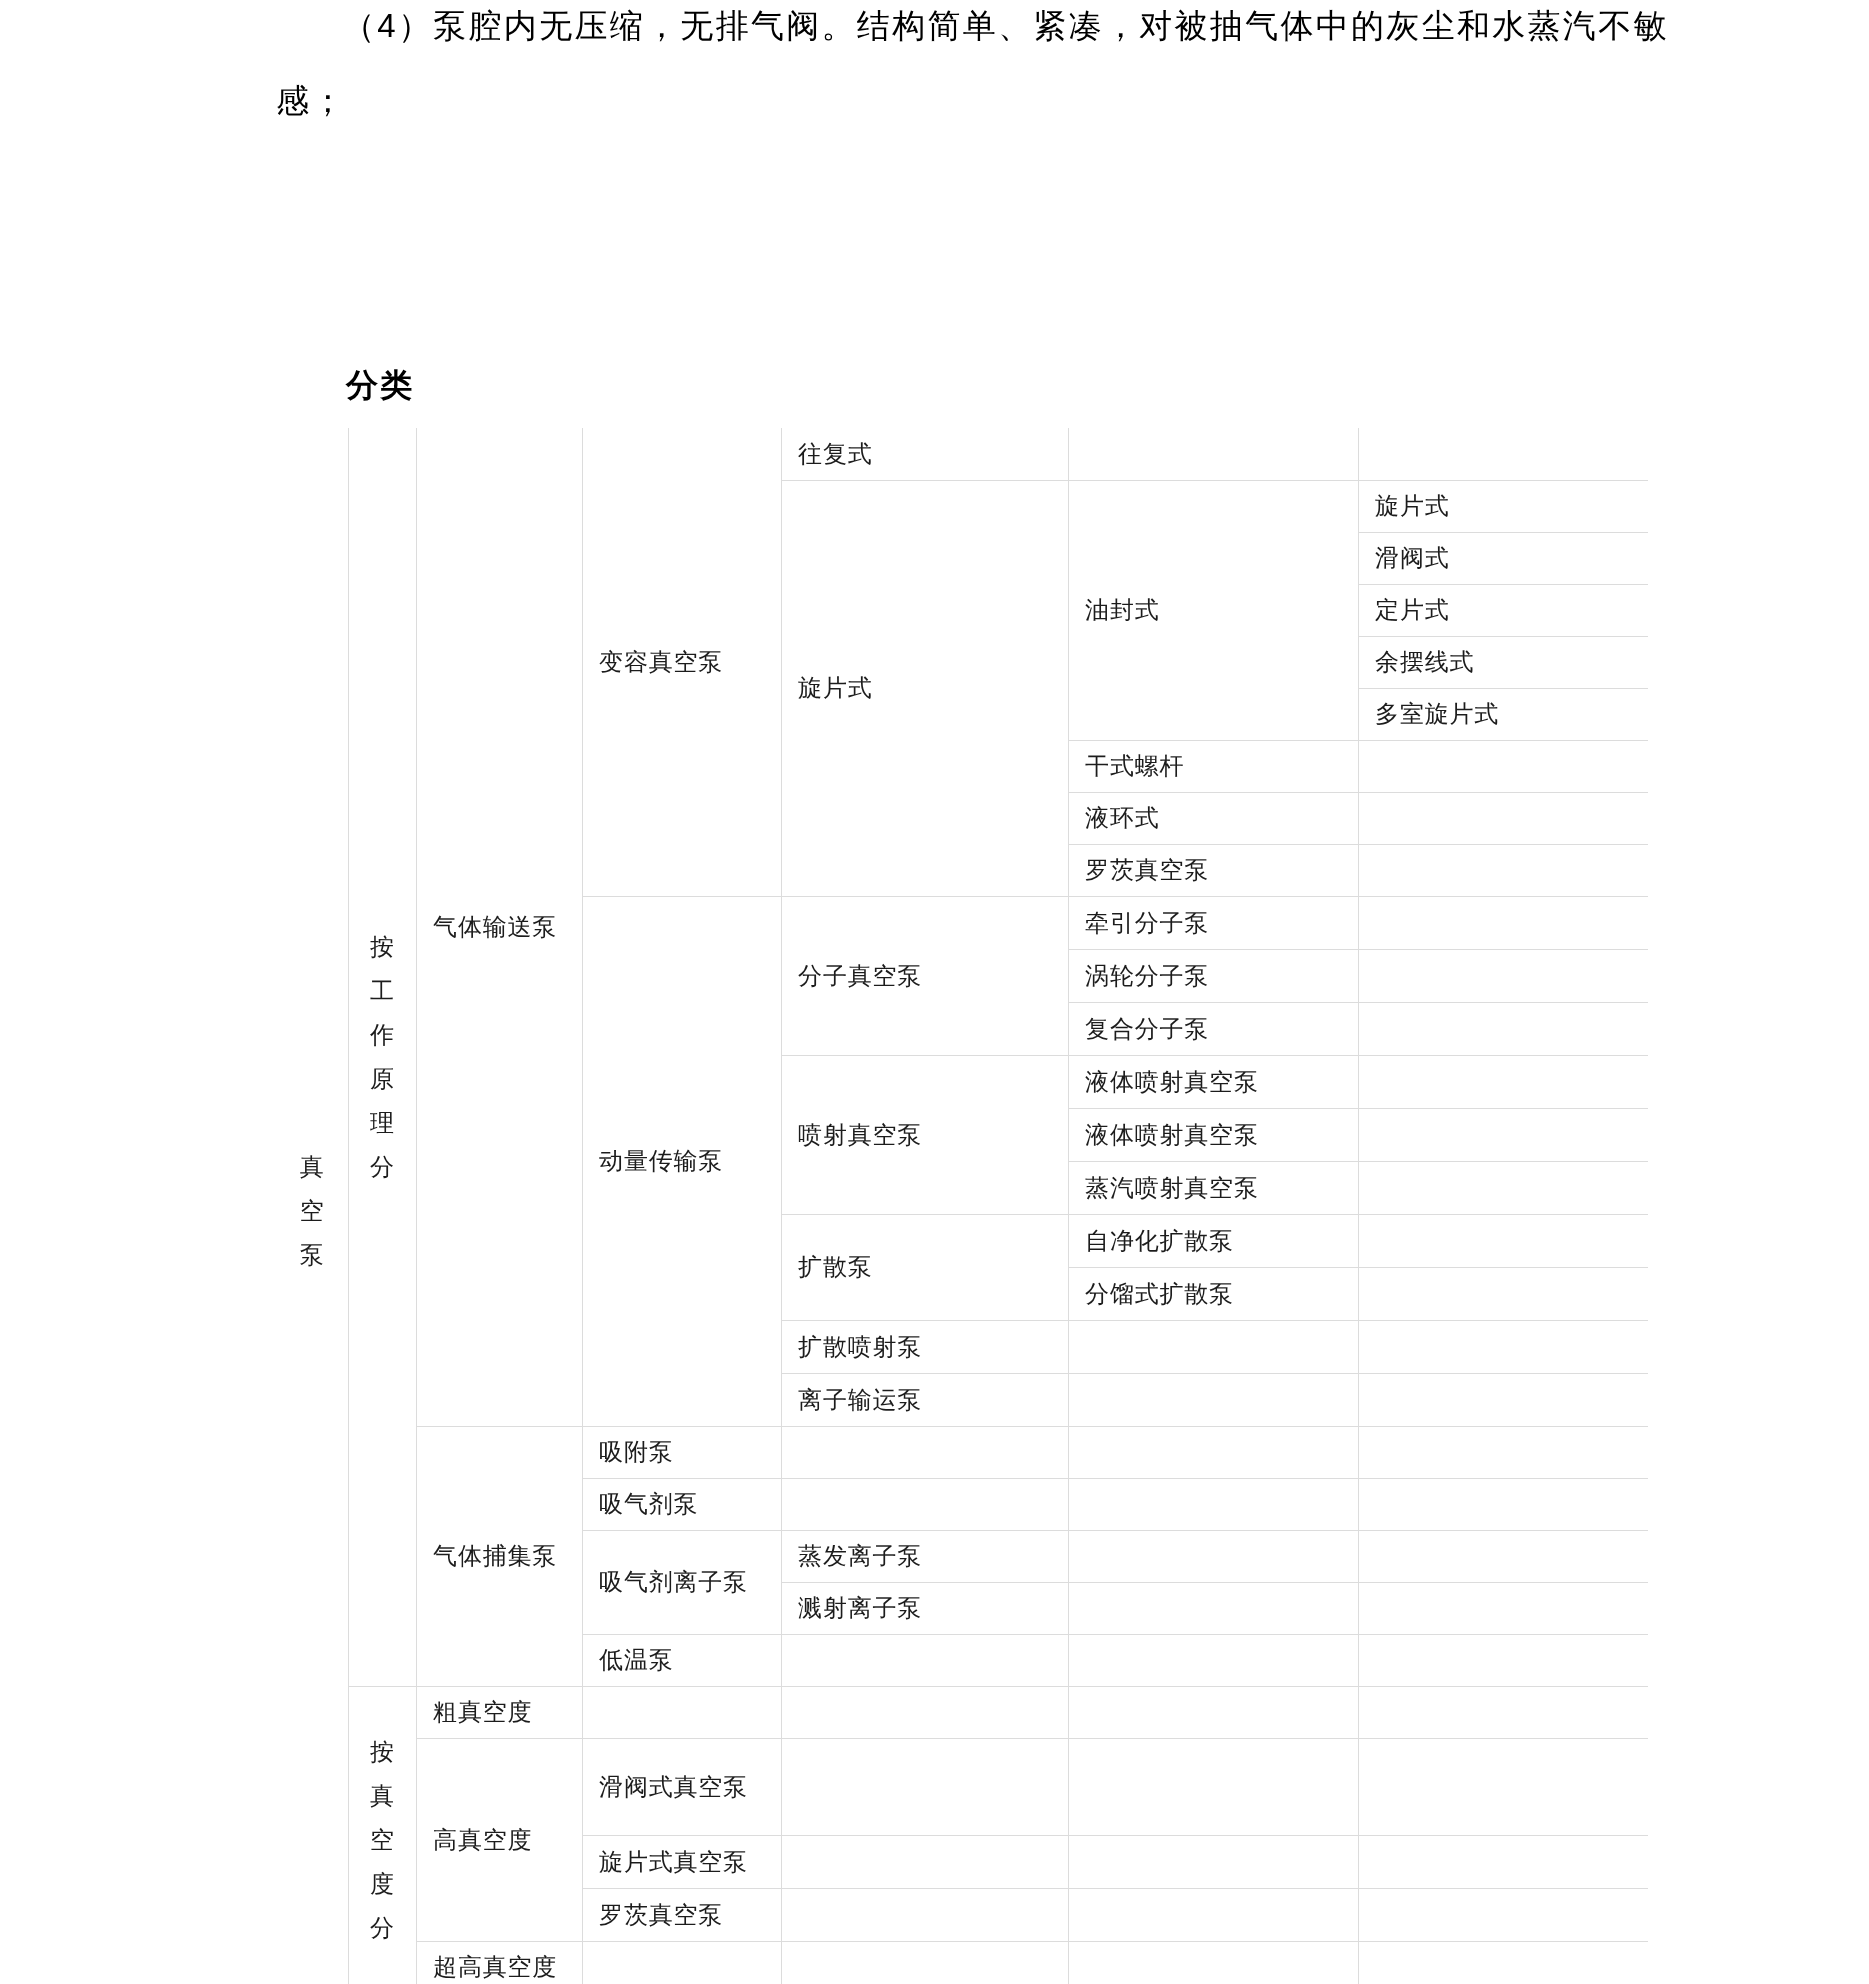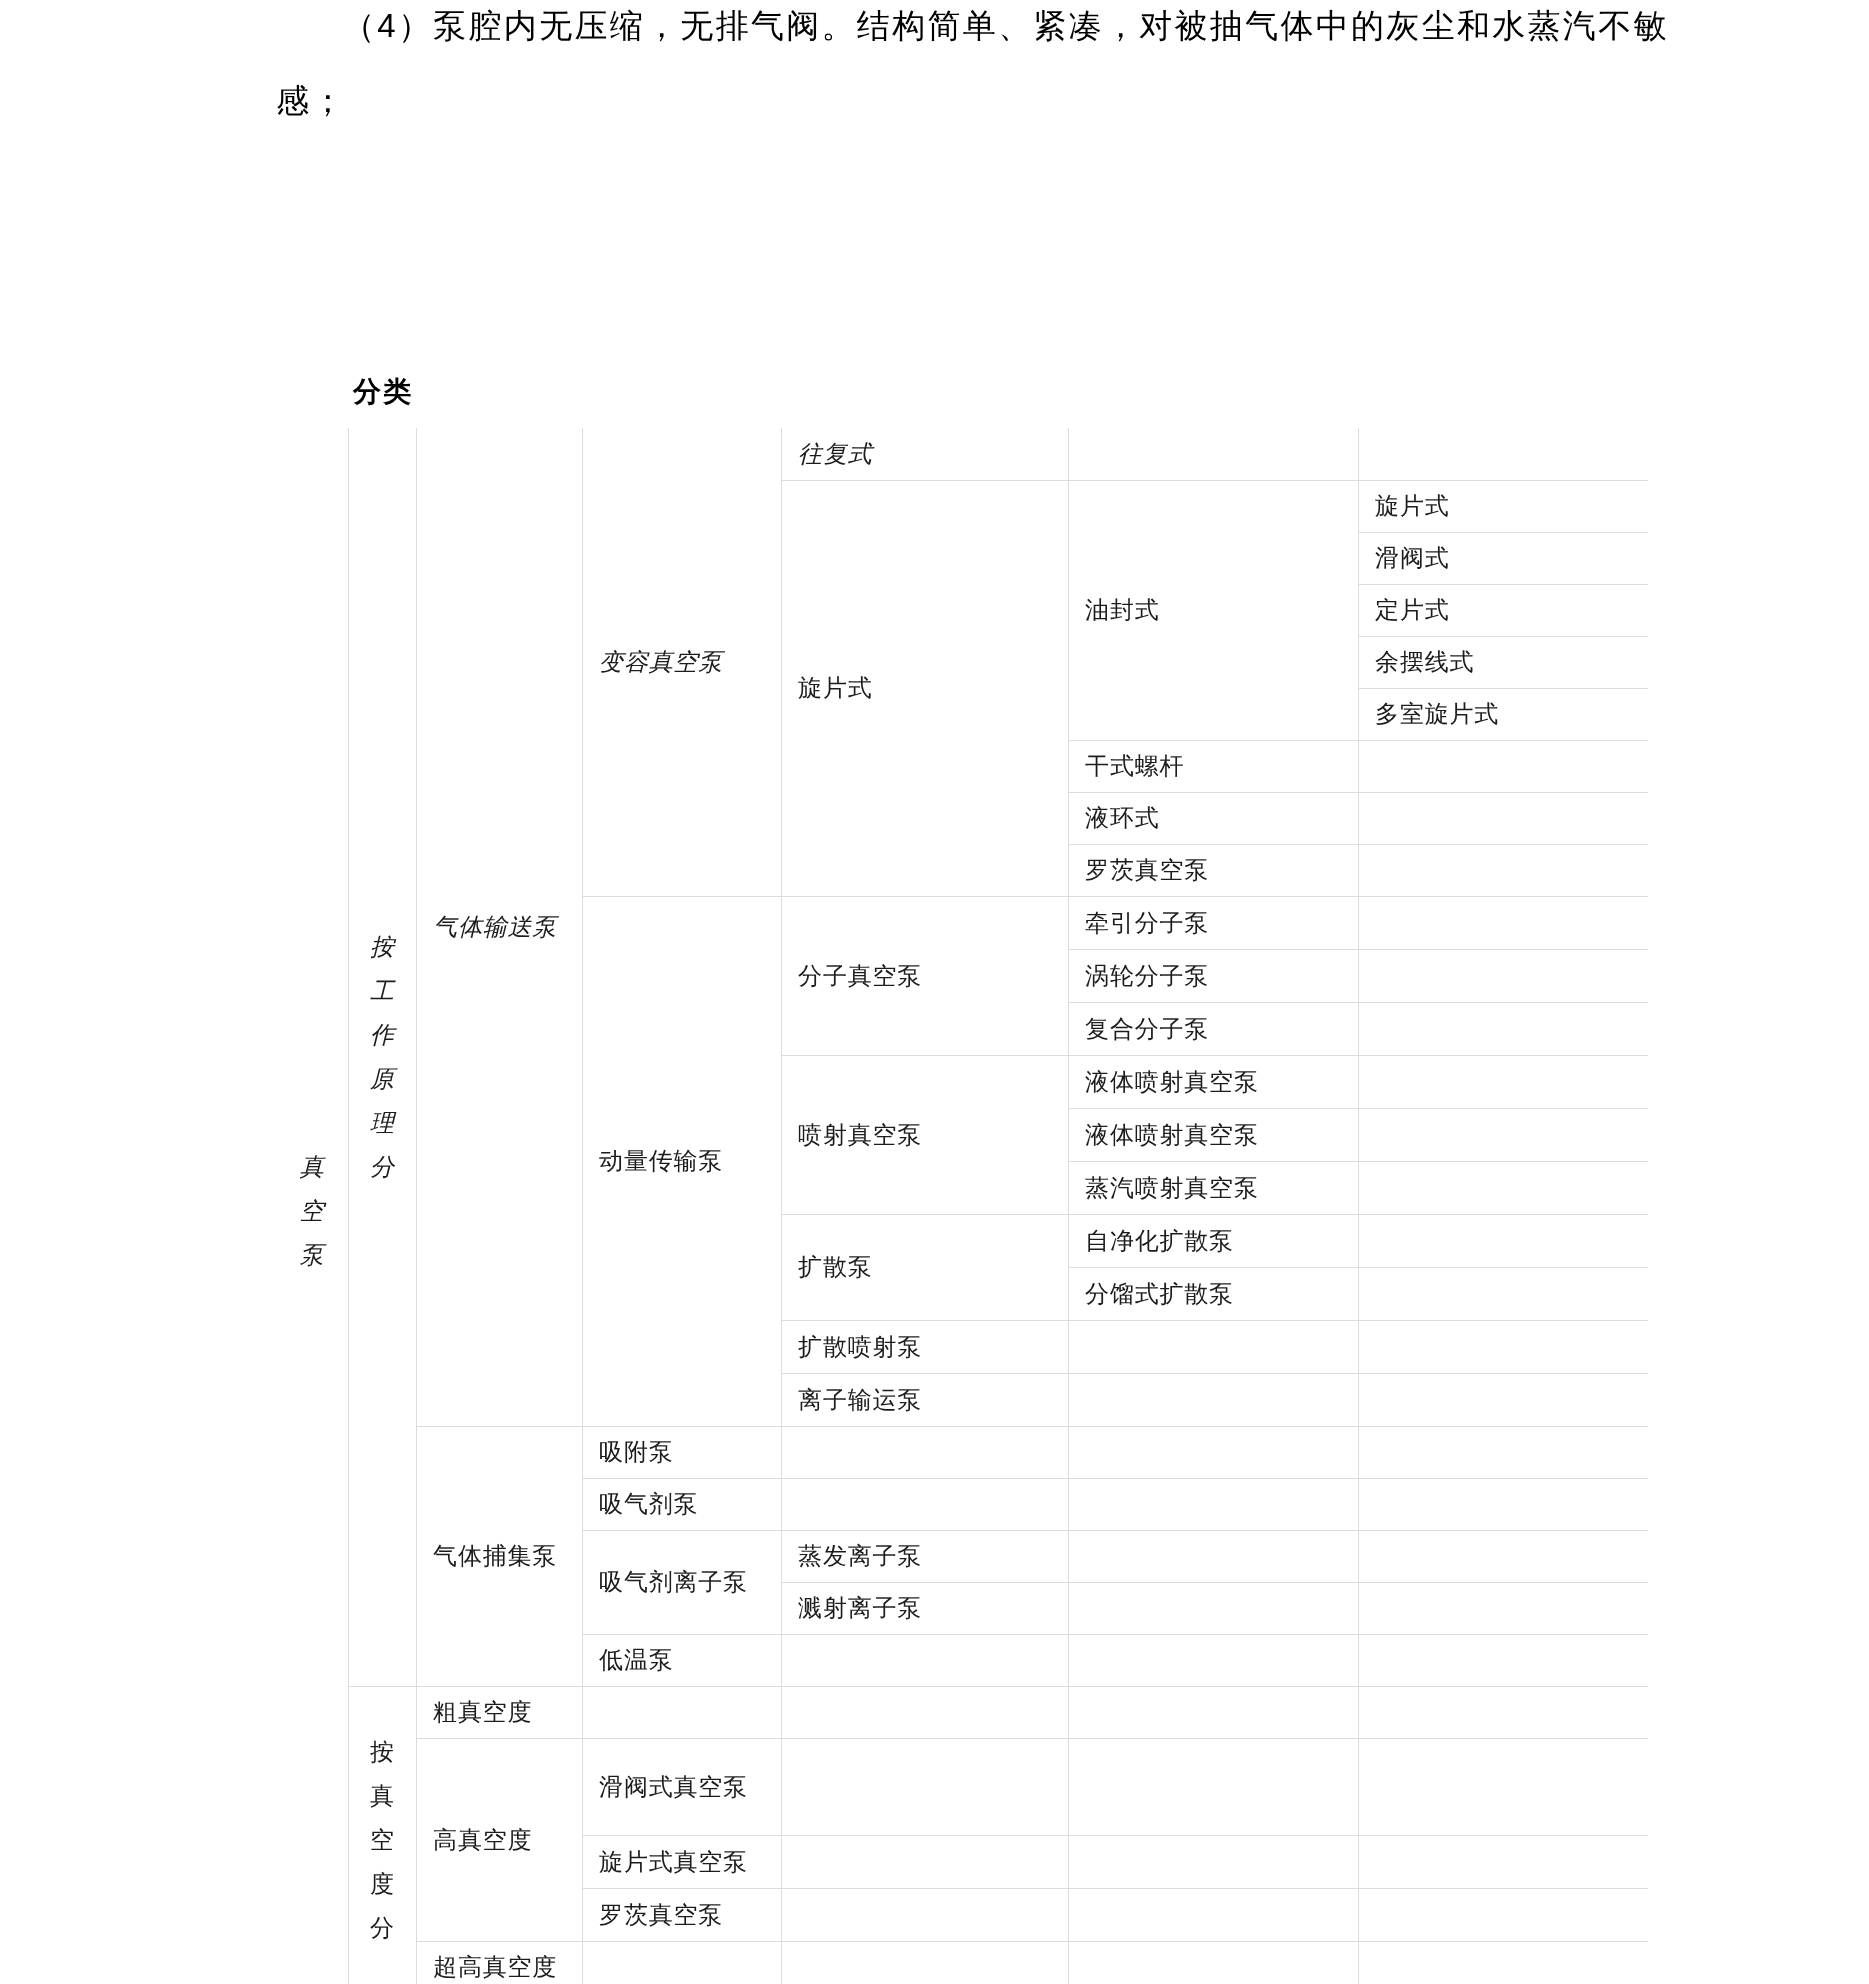--- a/index.html
+++ b/index.html
@@ -10,41 +10,41 @@
   }
   .page { position:absolute; inset:0; }
 
   
   .paragraphs { position:absolute; left:276px; top:-12px; width:1538px; }
   .pline { height:75px; line-height:75px; font-size:33px; letter-spacing:2.3px; white-space:nowrap; }
   .pline.indent { padding-left:66px; }
 
   
   .heading {
-    position:absolute; left:276px; top:360px; margin:11px;
-    font-size:28px; font-weight:bold; letter-spacing:2.3px; line-height:42px;
+    position:absolute; left:276px; top:360px; margin:4px;
+    font-size:32px; font-weight:bold; letter-spacing:2.3px; line-height:42px;
     padding-left:66px;
   }
 
   
   table.cls {
     position:absolute; left:276px; top:428px;
     width:1372px; border-collapse:collapse; table-layout:fixed;
     font-size:24px; letter-spacing:0.8px; color:#1c1c1c;
   }
   table.cls td {
     border-left:1.5px solid #dcdcdc;
     border-top:1.5px solid #dcdcdc;
     vertical-align:middle; text-align:left;
     padding:0 0 0 16.6px; overflow:hidden;
   }
   table.cls tr { height:52px; }
   table.cls tr.h70 { height:53px; }
   table.cls tr.tall { height:97px; }
-  table.cls tr:first-child > td { border-top:none;font-style:italic; }
+  table.cls tr:first-child > td { border-top:none; }
   table.cls td.noleft { border-left:none; }
   table.cls td.vert { padding:0; text-align:center; }
   .vtext { width:26px; margin:8px auto; line-height:44px; word-break:break-all; white-space:normal; text-align:center; letter-spacing:0; }
 </style>
 </head>
 <body>
 
 <div class="page">
 
   <div class="paragraphs">

